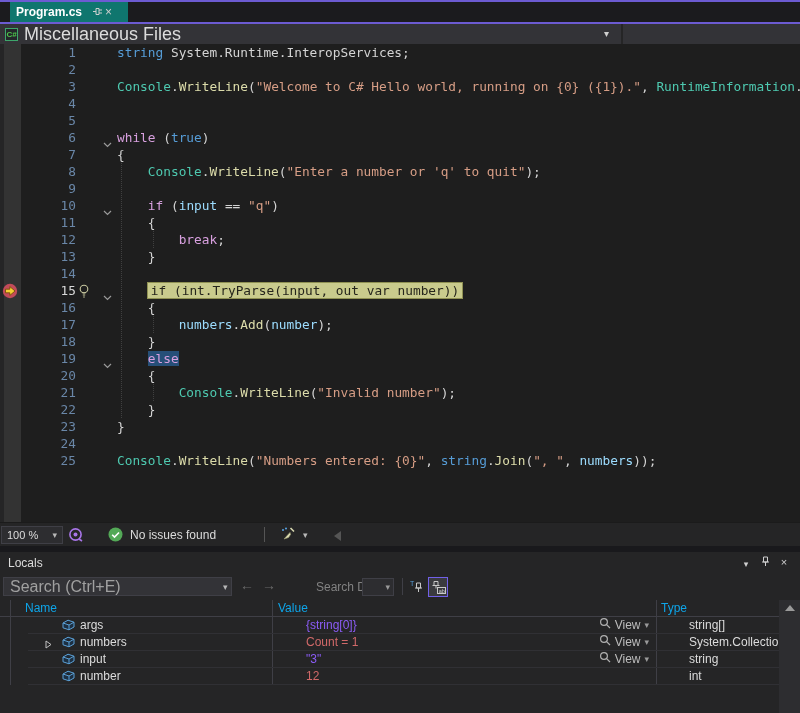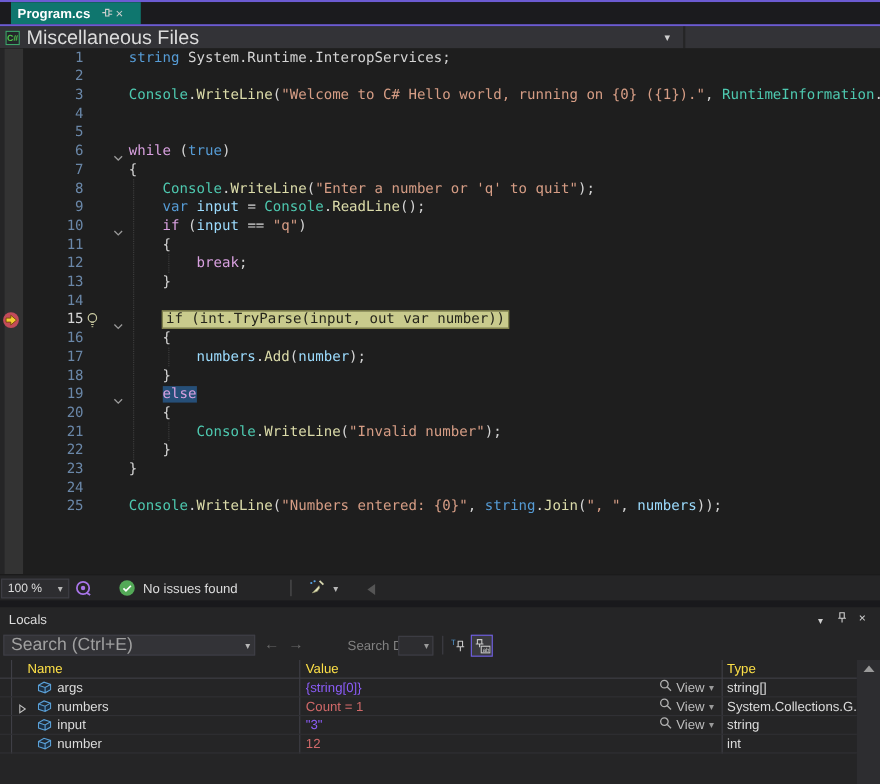--- a/index.html
+++ b/index.html
@@ -84,24 +84,24 @@
               border:1px solid #3f3f46; display:flex; align-items:center; justify-content:flex-end;
               padding-right:3px; }
   #depth-dd .dd { color:#9a9a9a; font-size:9px; }
   #tb-sep { position:absolute; left:402px; top:4px; width:1px; height:17px; background:#3f3f46; }
   .tool-btn { position:absolute; top:3px; width:20px; height:20px; display:flex; align-items:center;
               justify-content:center; }
   .tool-btn.active { border:1px solid #7160e8; background:#3a3a3e; }
 
   #lc-grid { position:absolute; left:0; top:48px; width:800px; height:113px; }
   #lc-head { position:absolute; left:0; top:0; width:779px; height:17px; border-bottom:1px solid #3f3f46;
-             color:#fde047; font-size:12px; }
+             color:#0ea5e9; font-size:12px; }
   #lc-head .h { position:absolute; top:1px; }
   .colsep { position:absolute; top:0; width:1px; height:85px; background:#3f3f46; }
-  #lc-rows { position:absolute; left:0; top:17px; width:779px; }
+  #lc-rows { position:absolute; left:0; top:17px; width:779px;padding-left:28px; }
   .lrow { position:relative; height:17px; border-bottom:1px solid #303034; font-size:12px; color:#dcdcdc; }
   .lrow .exp { position:absolute; left:17px; top:4px; }
   .lrow .cube { position:absolute; left:34px; top:2px; }
   .lrow .nm { position:absolute; left:52px; top:1px; }
   .lrow .val { position:absolute; left:278px; top:1px; color:#8b5cf6; }
   .lrow .val.changed { color:#d16969; }
   .lrow .viewbtn { position:absolute; right:130px; top:0; height:16px; display:flex; align-items:center;
                    color:#bdbdbd; }
   .lrow .viewbtn .vtxt { margin:0 4px 0 3px; font-size:12px; }
   .lrow .viewbtn .dd { font-size:9px; color:#9a9a9a; }
@@ -184,21 +184,20 @@
           <span class="code"><span class="tk-w">{</span></span>
         </div>
         <div class="code-line">
           <span class="ln">8</span>
           <span class="gut"></span>
           <span class="code"><span class="tk-w">    </span><span class="tk-t">Console</span><span class="tk-w">.</span><span class="tk-m">WriteLine</span><span class="tk-w">(</span><span class="tk-s">"Enter a number or 'q' to quit"</span><span class="tk-w">);</span></span>
         </div>
         <div class="code-line">
           <span class="ln">9</span>
           <span class="gut"></span>
-          <span class="code"><span class="tk-w">    </span><span class="tk-k">var </span><span class="tk-v">input</span><span class="tk-w"> = </span><span class="tk-t">Console</span><span class="tk-w">.</span><span class="tk-m">ReadLine</span><span class="tk-w">();</span></span>
         </div>
         <div class="code-line">
           <span class="ln">10</span>
           <span class="gut">
             <span class="fold"><svg width="9" height="6" viewBox="0 0 9 6">
                 <path d="M1 1 L4.5 4.5 L8 1" stroke="#9a9a9a" stroke-width="1.2" fill="none"></path>
               </svg></span>
           </span>
           <span class="code"><span class="tk-w">    </span><span class="tk-c">if</span><span class="tk-w"> (</span><span class="tk-v">input</span><span class="tk-w"> == </span><span class="tk-s">"q"</span><span class="tk-w">)</span></span>
         </div>

